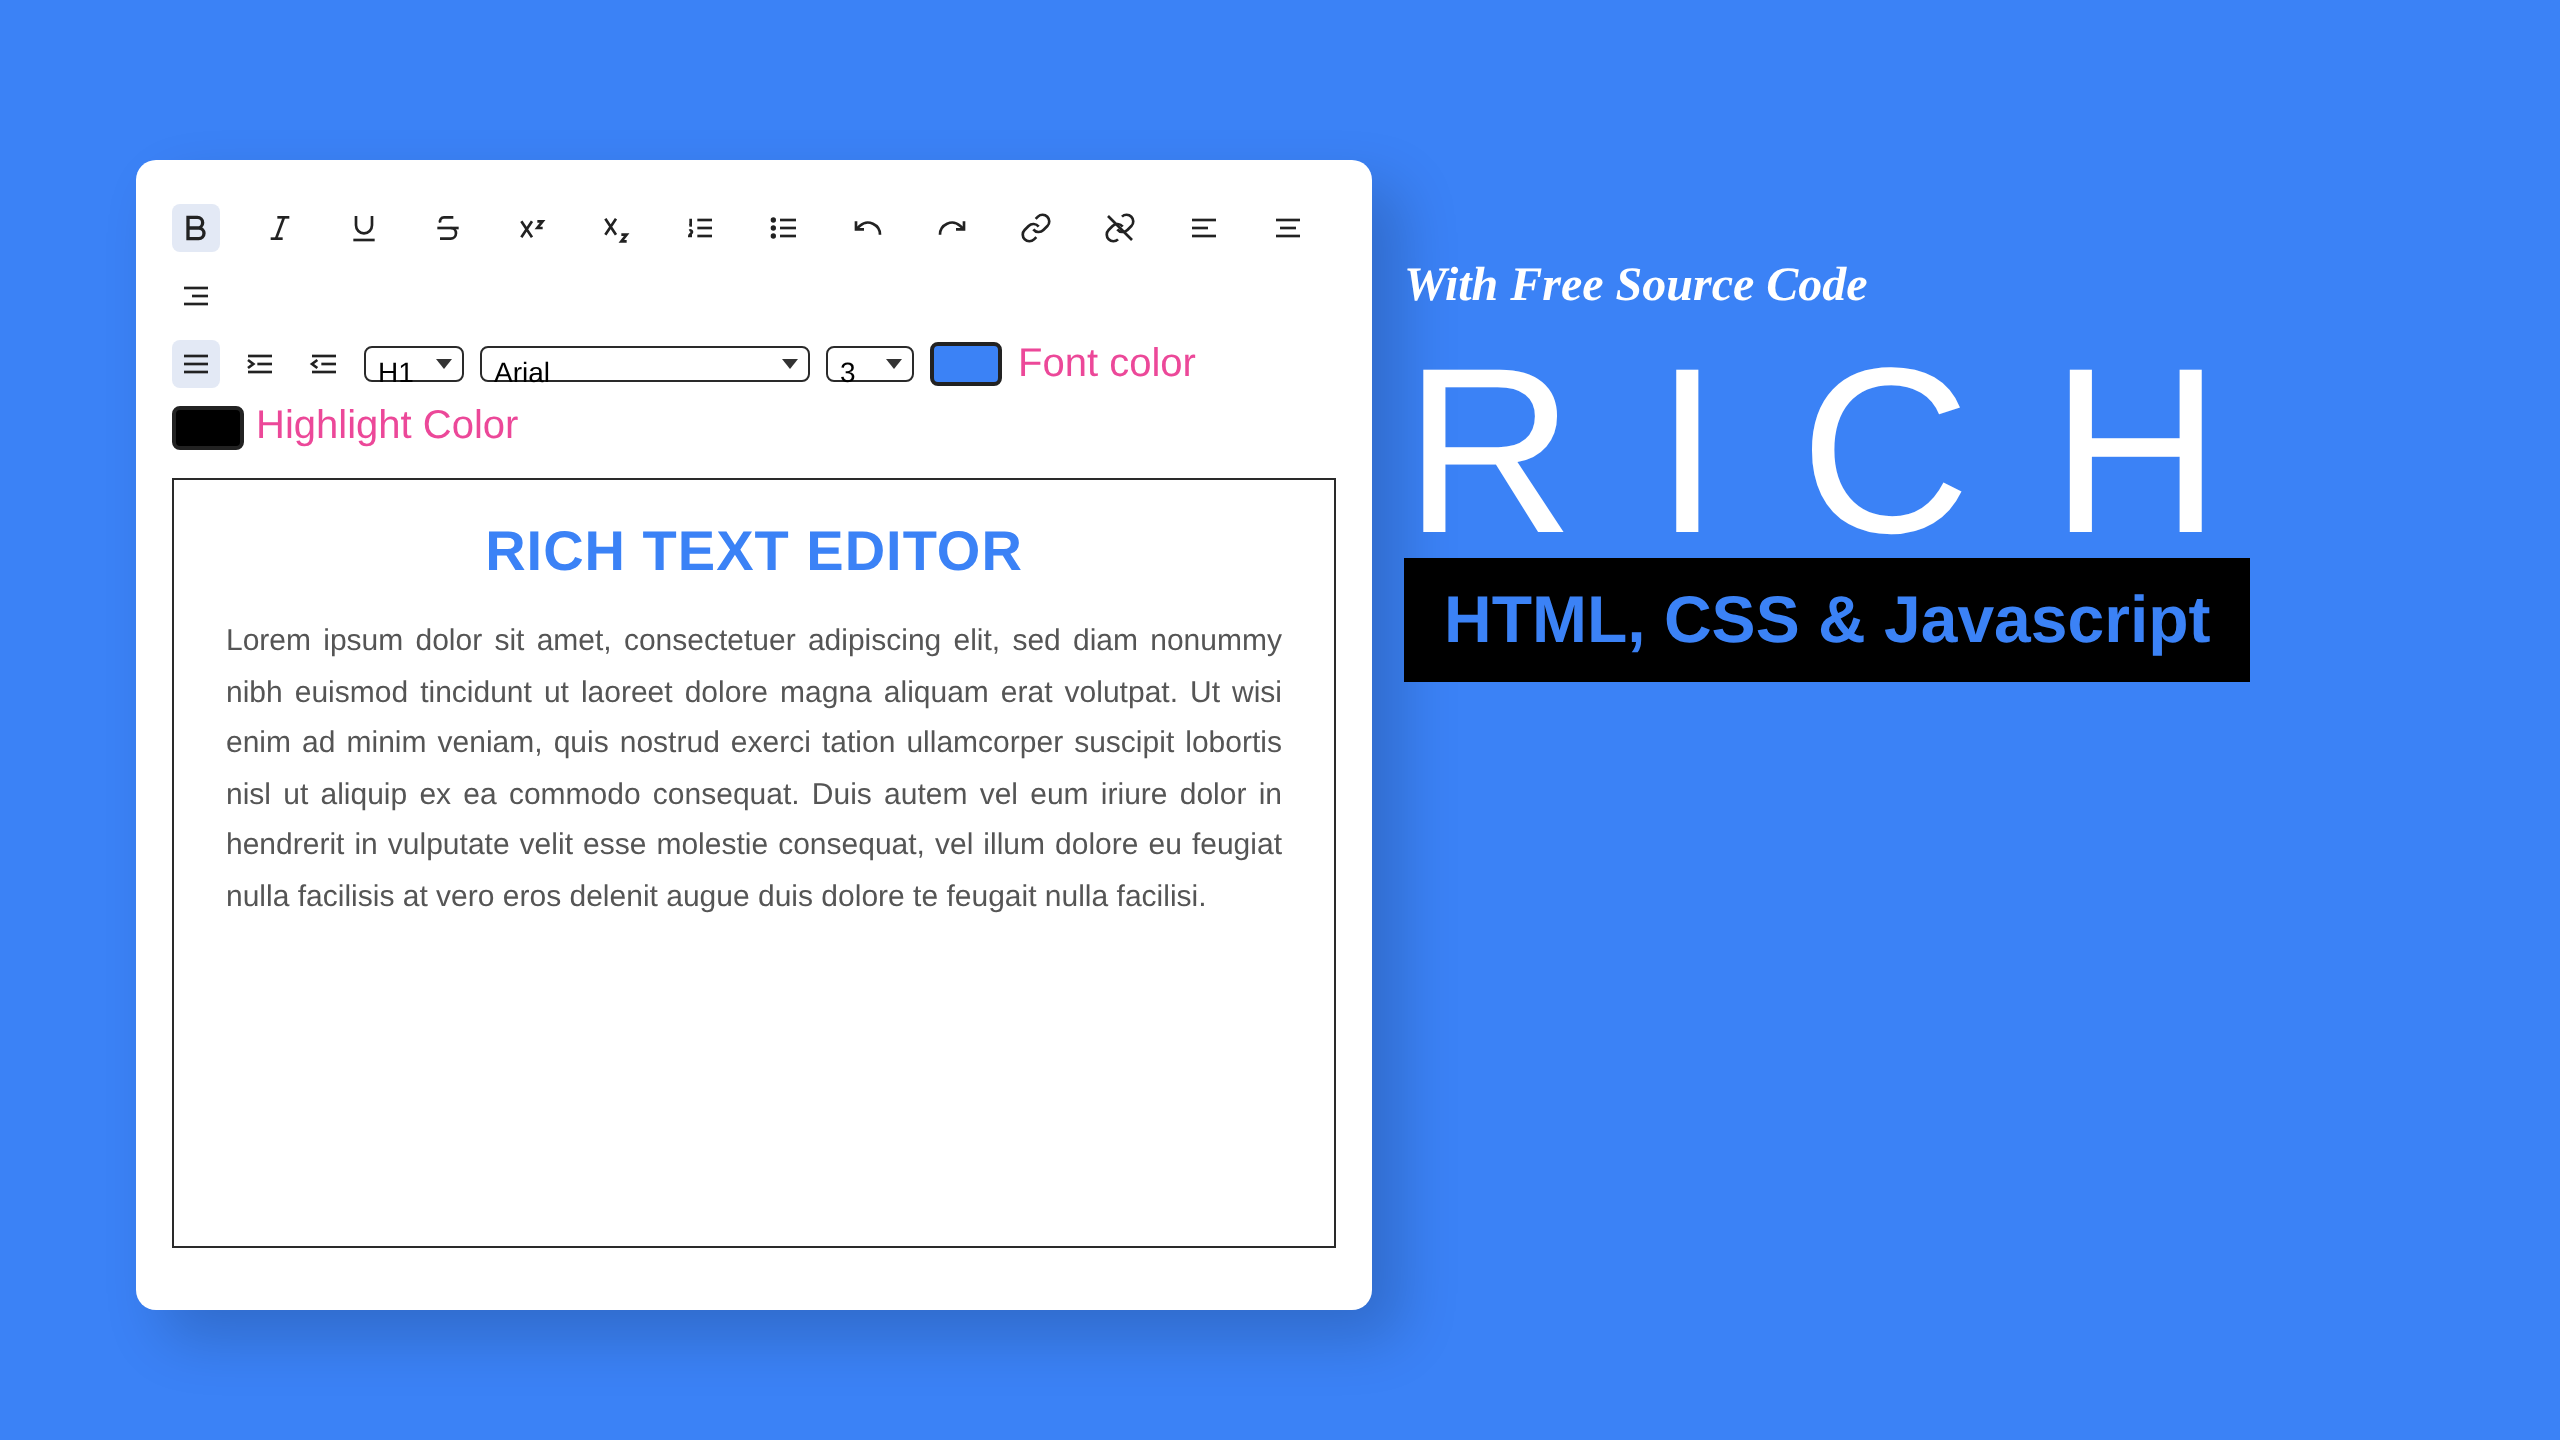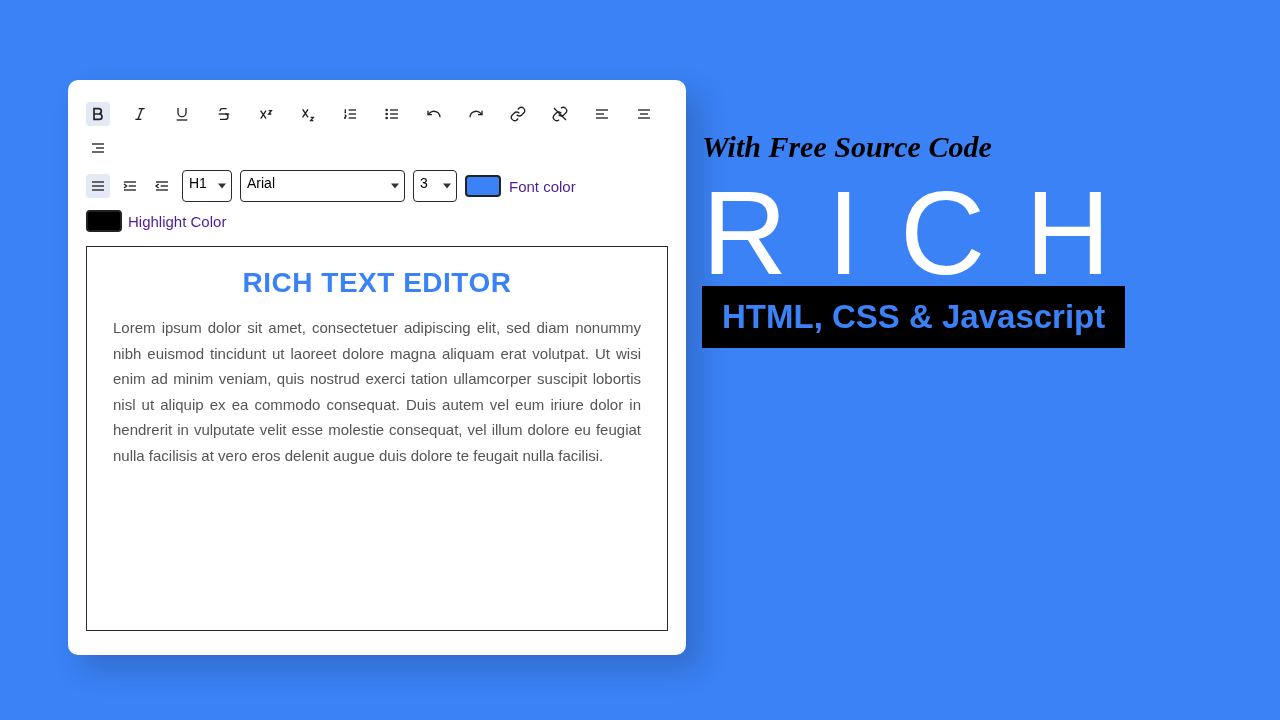--- a/index.html
+++ b/index.html
@@ -45,21 +45,21 @@
   cursor: pointer;
   border-radius: 4px;
 }
 .tbtn.active {
   background: #e3e9f5;
 }
 .tbtn svg { width: 16px; height: 16px; }
 .sel {
   border: 1px solid #2a2a2a;
   border-radius: 4px;
-  height: 32px;
+  height: 18px;
   padding: 0 18px 0 6px;
   font-size: 14px;
   background: #fff;
   position: relative;
 }
 .sel.wide { width: 165px; }
 .sel.narrow { width: 50px; }
 .sel.tiny { width: 44px; }
 .sel::after {
   content: '';
@@ -74,22 +74,22 @@
 .sel span { line-height: 24px; }
 .color-swatch {
   width: 36px;
   height: 22px;
   border: 2px solid #222;
   border-radius: 4px;
 }
 .color-swatch.blue { background: #3b82f6; }
 .color-swatch.black { background: #000; }
 .color-label {
-  font-size: 15px;
-  color: #4c1d95;
+  font-size: 20px;
+  color: #ec4899;
   margin-right: 6px;
 }
 .row3 {
   display: flex;
   align-items: center;
   gap: 6px;
   margin-bottom: 14px;
 }
 .content-area {
   border: 1px solid #2a2a2a;
@@ -112,23 +112,23 @@
 }
 .promo {
   position: absolute;
   right: 48px;
   top: 130px;
   width: 530px;
   color: #fff;
 }
 .promo-subtitle {
   font-style: italic;
-  font-size: 30px;
+  font-size: 24px;
   font-weight: 700;
-  color: #000000;
+  color: #ffffff;
   margin-bottom: 10px;
   font-family: Georgia, serif;
 }
 .promo-title {
   font-size: 118px;
   font-weight: 400;
   letter-spacing: 40px;
   line-height: 1;
   margin-bottom: -6px;
   white-space: nowrap;

